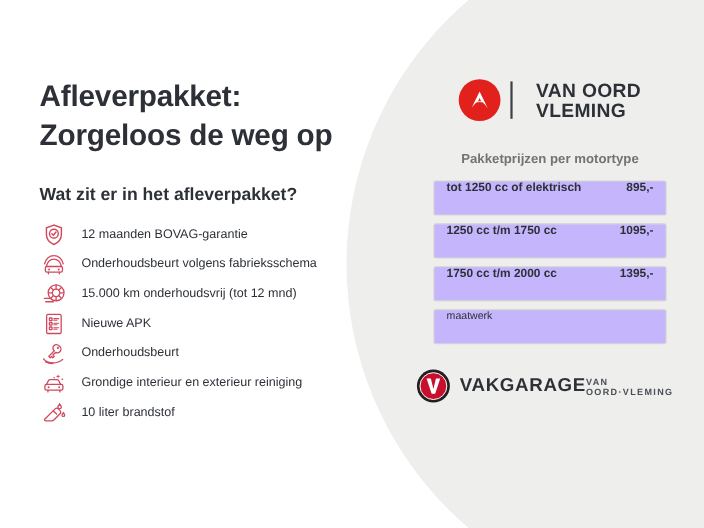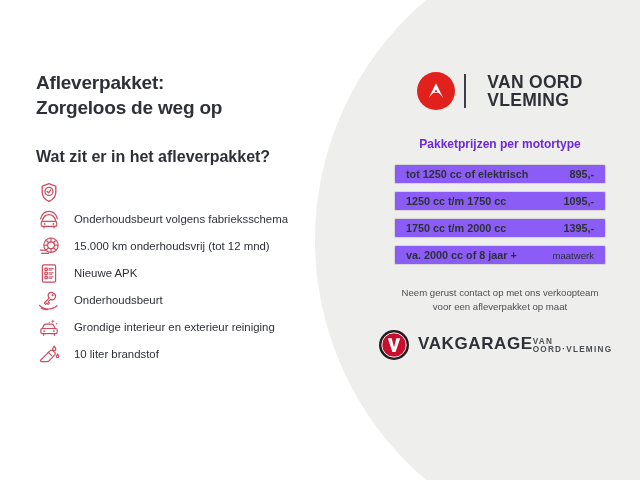--- a/index.html
+++ b/index.html
@@ -38,21 +38,21 @@
 
   
   .left {
     position:absolute;
     left:36px;
     top:70px;
     width:300px;
     z-index:3;
   }
   .headline {
-    font-size:19px;
+    font-size:27px;
     font-weight:bold;
     line-height:1.32;
     letter-spacing:-0.2px;
     color:#2d3137;
     white-space:pre-line;
   }
   .subhead {
     margin-top:28px;
     font-size:16px;
     font-weight:bold;
@@ -117,37 +117,36 @@
     letter-spacing:0.3px;
     color:#2d3137;
     white-space:pre-line;
     margin-left:12px;
   }
 
   .price-title {
     margin-top:27px;
     font-size:12px;
     font-weight:bold;
-    color:#6d28d9;
+    color:#737373;
     text-align:center;
   }
 
   
   .price-table {
     margin-top:13px;
     width:212px;
   }
   .price-row {
-    background:#8b5cf6;
+    background:#c4b5fd;
     border:1px solid #d6d6d2;
     border-radius:2px;
-    height:20px;
+    height:32px;
     margin-bottom:7px;
     display:flex;
-    align-items:center;
     justify-content:space-between;
     padding:0 11px;
   }
   .price-row .label {
     font-size:10.8px;
     font-weight:bold;
     color:#2d3137;
     white-space:nowrap;
   }
   .price-row .value {
@@ -210,20 +209,21 @@
     <div class="feature-list">
 
       <div class="feature">
         <span class="ico">
           <svg width="20" height="21" viewBox="0 0 20 21" fill="none" stroke="#d04a5e" stroke-width="1.3">
             <path d="M10 1.6 3.2 4.1v6.1c0 4.4 2.9 7.4 6.8 9.1 3.9-1.7 6.8-4.7 6.8-9.1V4.1L10 1.6Z"></path>
             <circle cx="10" cy="9.4" r="4"></circle>
             <path d="M8.2 9.4 9.5 10.8 11.9 7.9" stroke-linecap="round" stroke-linejoin="round"></path>
           </svg>
         </span>
+        <span class="txt">12 maanden BOVAG-garantie</span>
       </div>
 
       <div class="feature">
         <span class="ico">
           <svg width="22" height="21" viewBox="0 0 22 21" fill="none" stroke="#d04a5e" stroke-width="1.2">
             <path d="M2.6 9.8C3.9 5 7 2.4 11 2.4s7.1 2.6 8.4 7.4" stroke-linecap="round"></path>
             <path d="M4.3 11.6C5.4 7.8 7.8 5.6 11 5.6s5.6 2.2 6.7 6" stroke-linecap="round"></path>
             <rect x="3.2" y="12.3" width="15.6" height="5.1" rx="1.6"></rect>
             <path d="M6 17.4v1.5M16 17.4v1.5" stroke-linecap="round"></path>
             <circle cx="6.6" cy="14.9" r="0.9" fill="#d04a5e" stroke="none"></circle>
@@ -328,28 +328,25 @@
         <span class="label">1250 cc t/m 1750 cc</span>
         <span class="value">1095,-</span>
       </div>
 
       <div class="price-row">
         <span class="label">1750 cc t/m 2000 cc</span>
         <span class="value">1395,-</span>
       </div>
 
       <div class="price-row">
-        <span class="label">va. 2000 cc of 8 jaar +</span>
         <span class="value soft">maatwerk</span>
       </div>
 
     </div>
 
-    <div class="contact">Neem gerust contact op met ons verkoopteam
-voor een afleverpakket op maat</div>
 
     <div class="vak">
       <span class="vmark">
         <svg width="32" height="32" viewBox="0 0 32 32">
           <circle cx="16" cy="16" r="15" fill="#231f20"></circle>
           <circle cx="16" cy="16" r="12.2" fill="#c8102e"></circle>
           <circle cx="16" cy="16" r="12.2" fill="none" stroke="#ffffff" stroke-width="0.9"></circle>
           <path d="M16 13.2 10.8 8.6h3.4L16 10.5l1.8-1.9h3.4L16 13.2Z" fill="#ffffff" opacity="0"></path>
           <path d="M9.8 9.2h3.9L16 18.6l2.3-9.4h3.9L17.6 23h-3.2L9.8 9.2Z" fill="#ffffff"></path>
         </svg>

